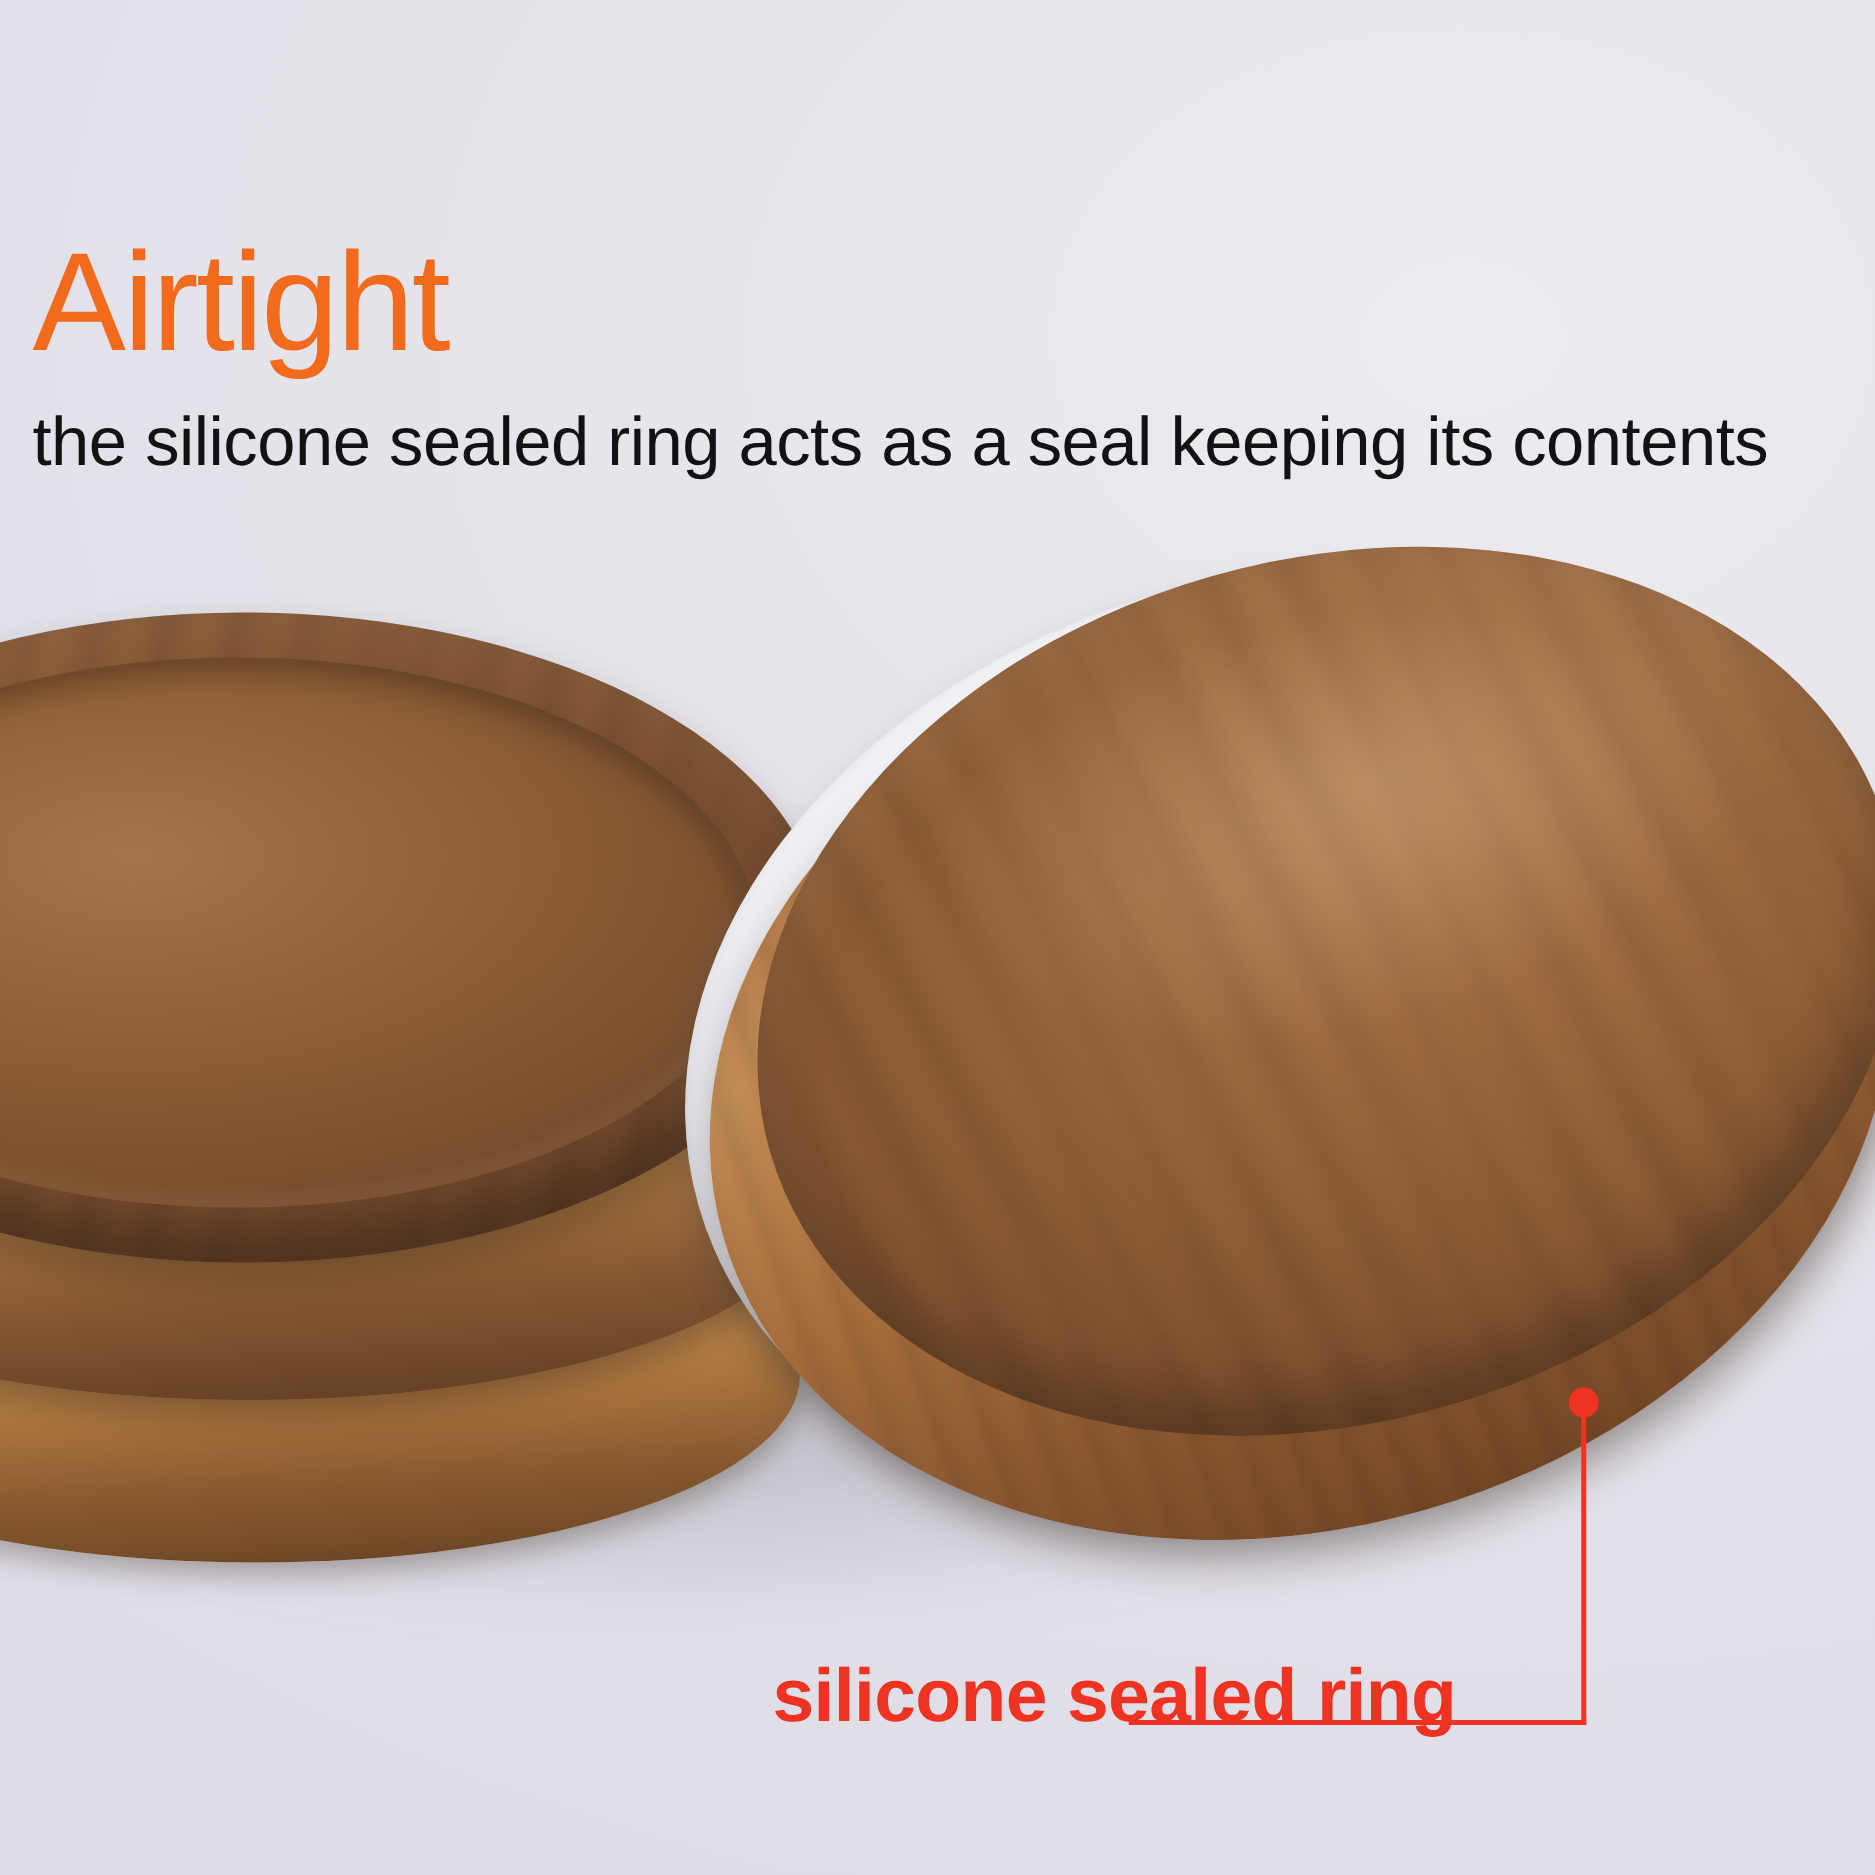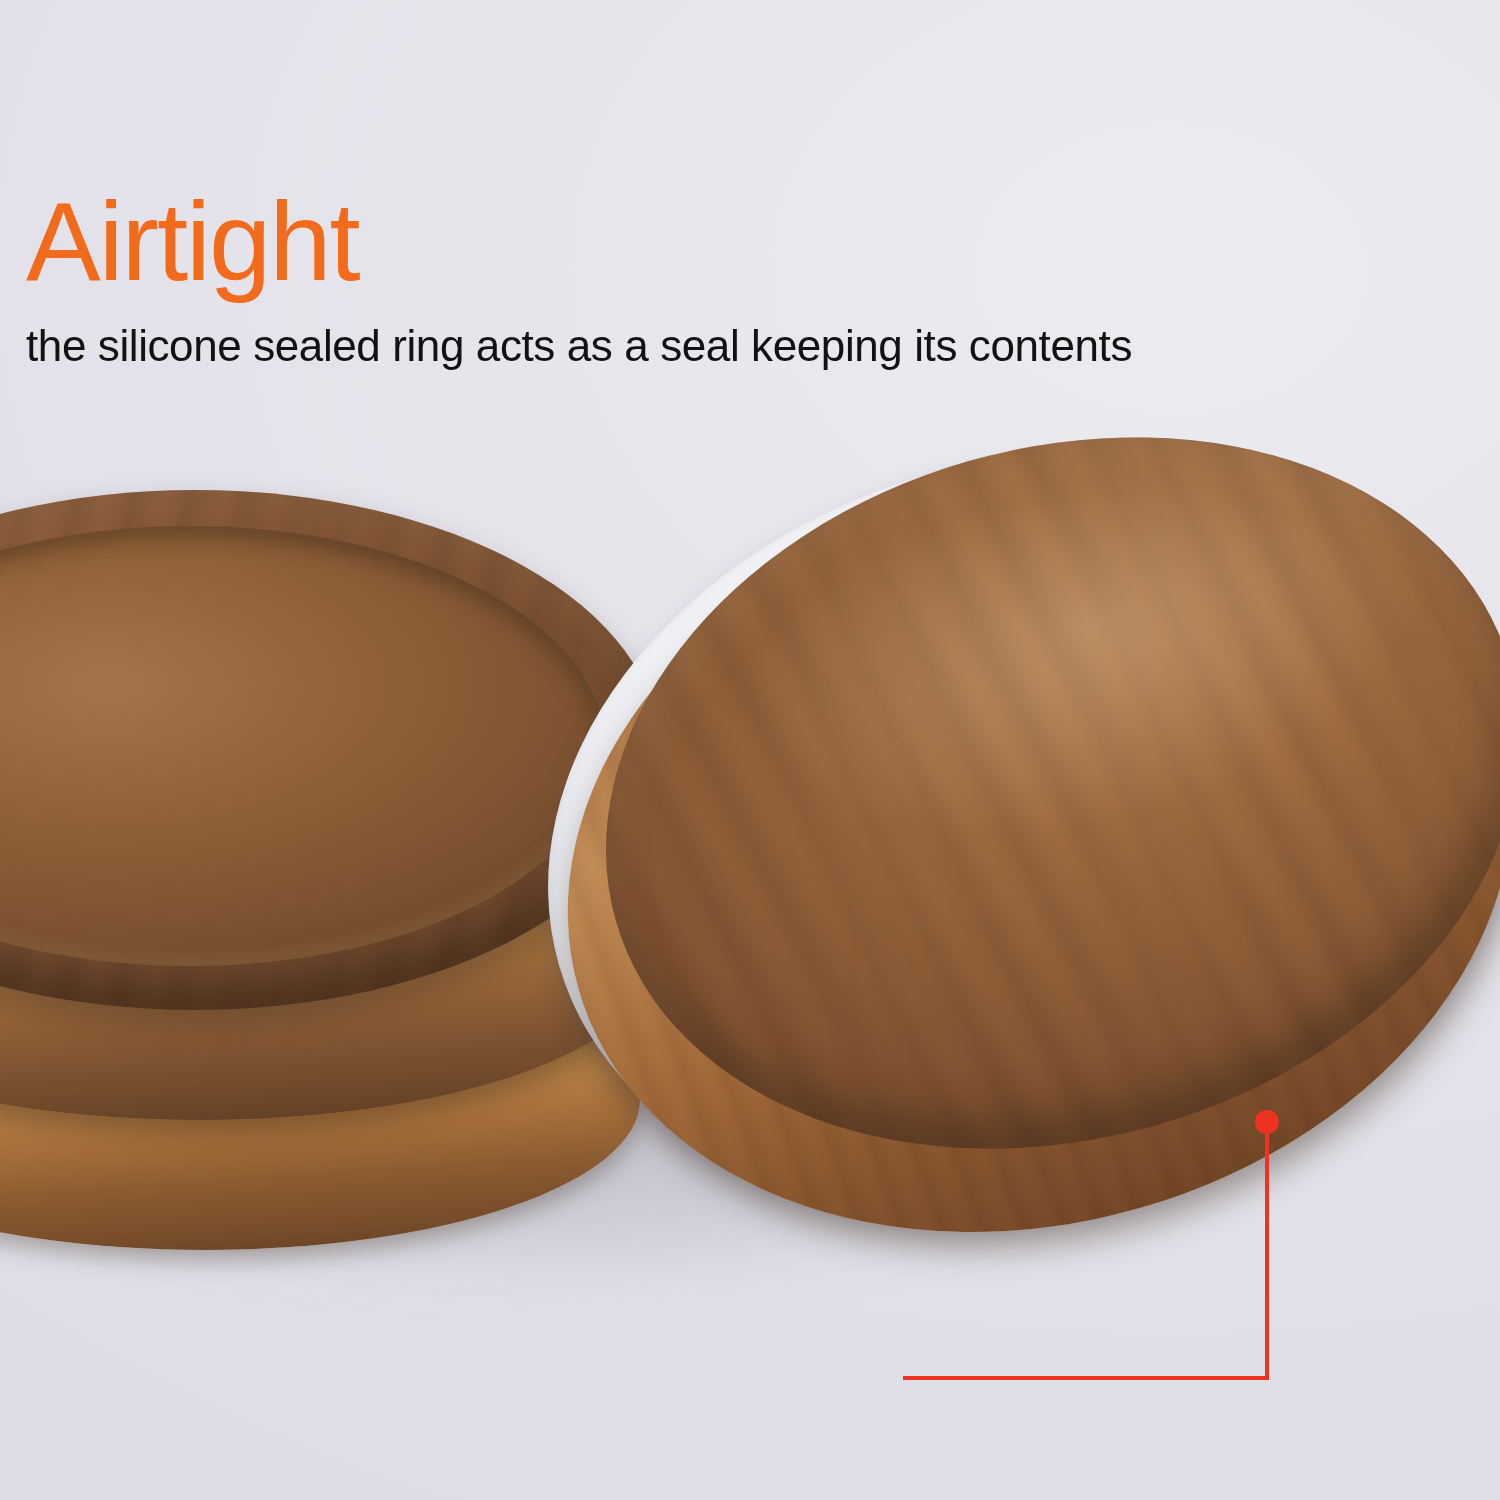--- a/index.html
+++ b/index.html
@@ -30,21 +30,21 @@
     line-height: 1;
     color: #F26B1D;
     white-space: nowrap;
   }
 
   .bodycopy {
     position: absolute;
     left: 26px;
     top: 318px;
     width: 1400px;
-    font-size: 44px;
+    font-size: 55px;
     line-height: 1.28;
     color: #121212;
     letter-spacing: -0.4px;
     font-stretch: condensed;
     white-space: nowrap;
   }
   .bodycopy .ln { display: block; }
 
   
   .photo {
@@ -313,14 +313,15 @@
 
     <div class="lid main-face"></div>
     <div class="main-face-grain"></div>
     <div class="main-face-sheen"></div>
 
   </div>
 
   <div class="anno-dot"></div>
   <div class="anno-vline"></div>
   <div class="anno-hline"></div>
+  <div class="caption">silicone sealed ring</div>
 
 </div>
 
 </body></html>

